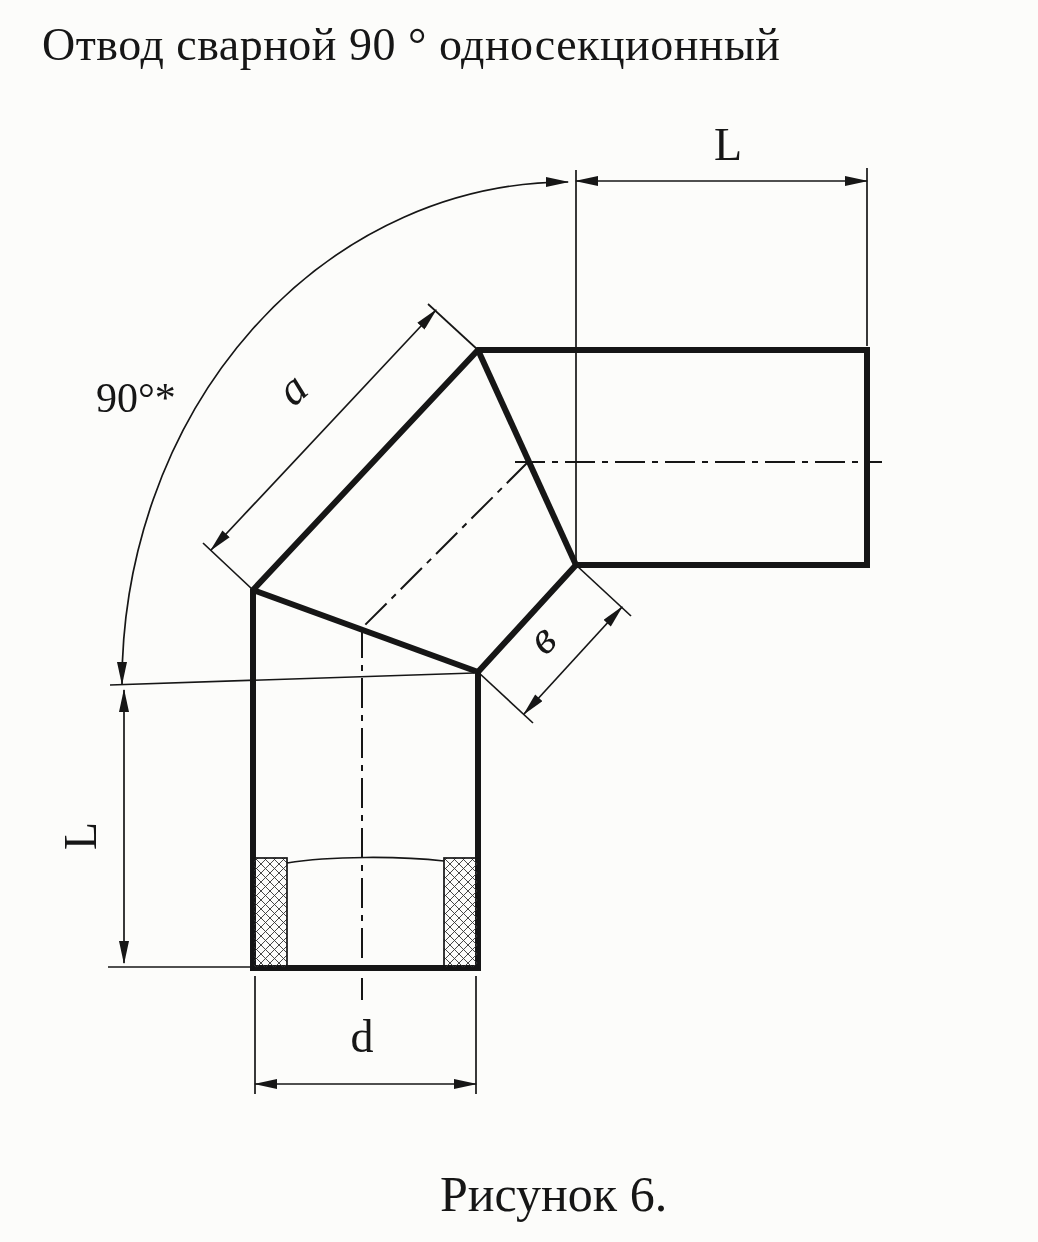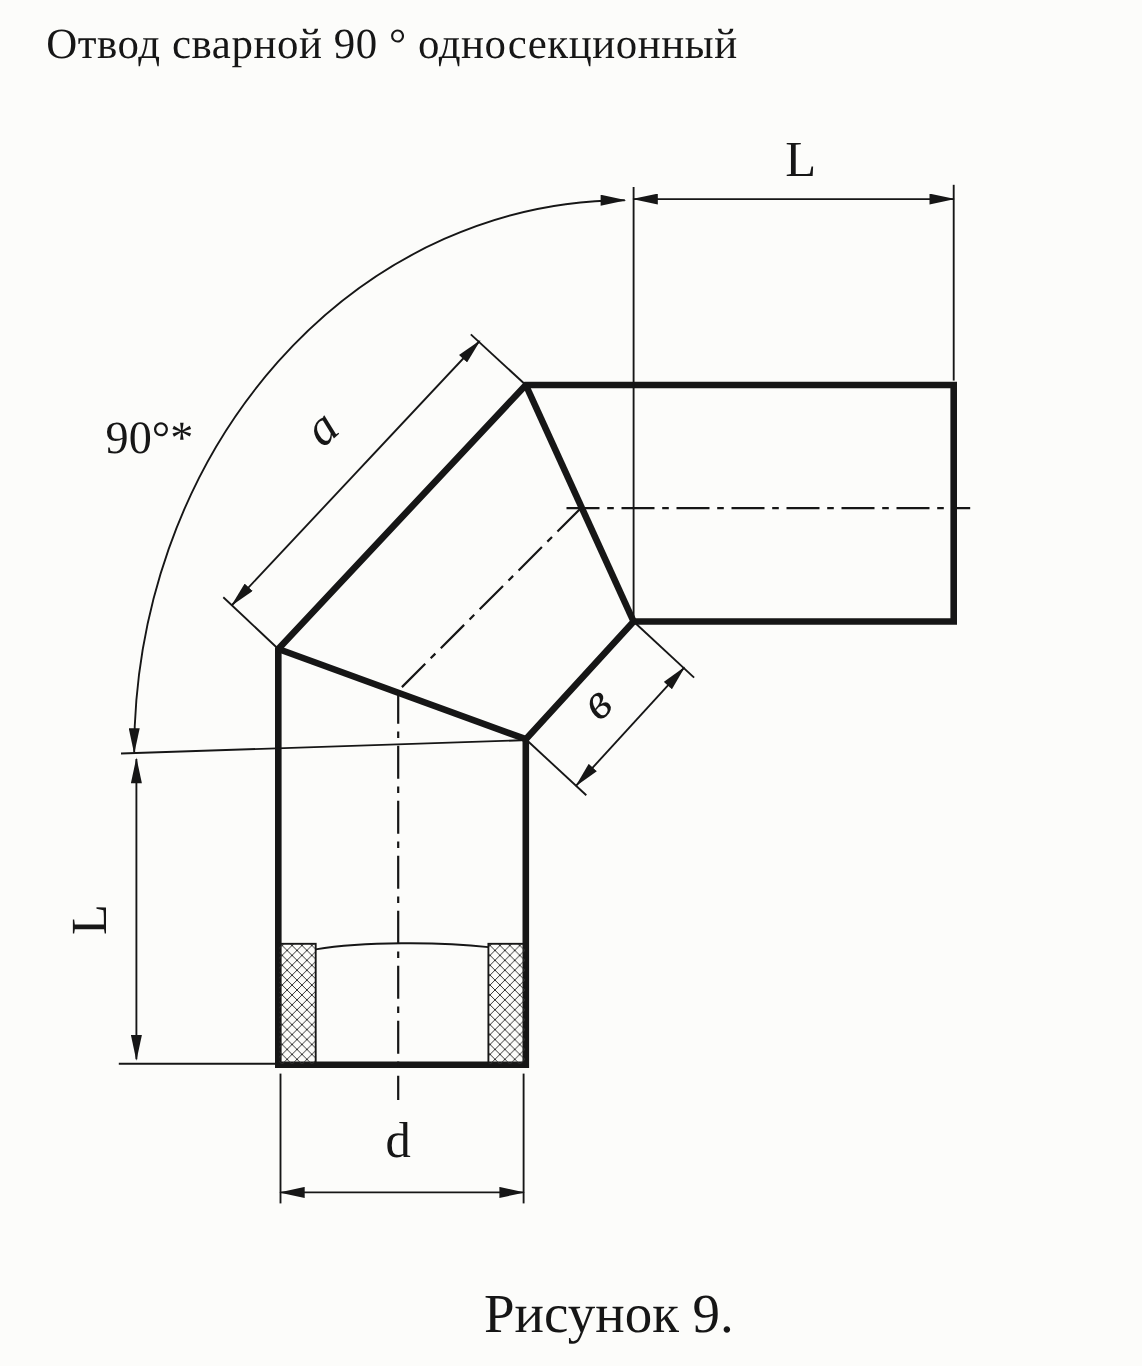--- a/index.html
+++ b/index.html
@@ -2,21 +2,21 @@
 <html style="--ink: #161616; --paper: #fcfcfa;"><head>
 <meta charset="utf-8">
 <style>
   html,body{margin:0;padding:0}
   body{
     width:1038px;height:1242px;position:relative;overflow:hidden;
     background:var(--paper,#fcfcfa);
     font-family:"Liberation Serif",serif;color:var(--ink,#161616);
   }
   .title{
-    position:absolute;left:42px;top:20px;font-size:39px;line-height:1.1;
+    position:absolute;left:42px;top:20px;font-size:46px;line-height:1.1;
     letter-spacing:.5px;white-space:nowrap;
   }
   .caption{
     position:absolute;left:440px;top:1165px;font-size:50px;
   }
   svg.drawing{position:absolute;left:0;top:0}
   .outline{fill:none;stroke:var(--ink,#161616);stroke-width:6;stroke-linejoin:miter}
   .seam{fill:none;stroke:var(--ink,#161616);stroke-width:6;stroke-linecap:butt}
   .thin{fill:none;stroke:var(--ink,#161616);stroke-width:1.7}
   .cl{fill:none;stroke:var(--ink,#161616);stroke-width:2;stroke-dasharray:30 7 6 7}
@@ -95,13 +95,13 @@
 
   <g>
     <line class="thin" x1="255" y1="976" x2="255" y2="1094"></line>
     <line class="thin" x1="476" y1="976" x2="476" y2="1094"></line>
     <line class="thin" x1="255" y1="1084" x2="476" y2="1084" marker-start="url(#arw)" marker-end="url(#arw)"></line>
     <text class="lbl" x="362" y="1052" text-anchor="middle">d</text>
   </g>
 
 </svg>
 
-<div class="caption">Рисунок 9.</div>
+<div class="caption">Рисунок 6.</div>
 
 </body></html>

